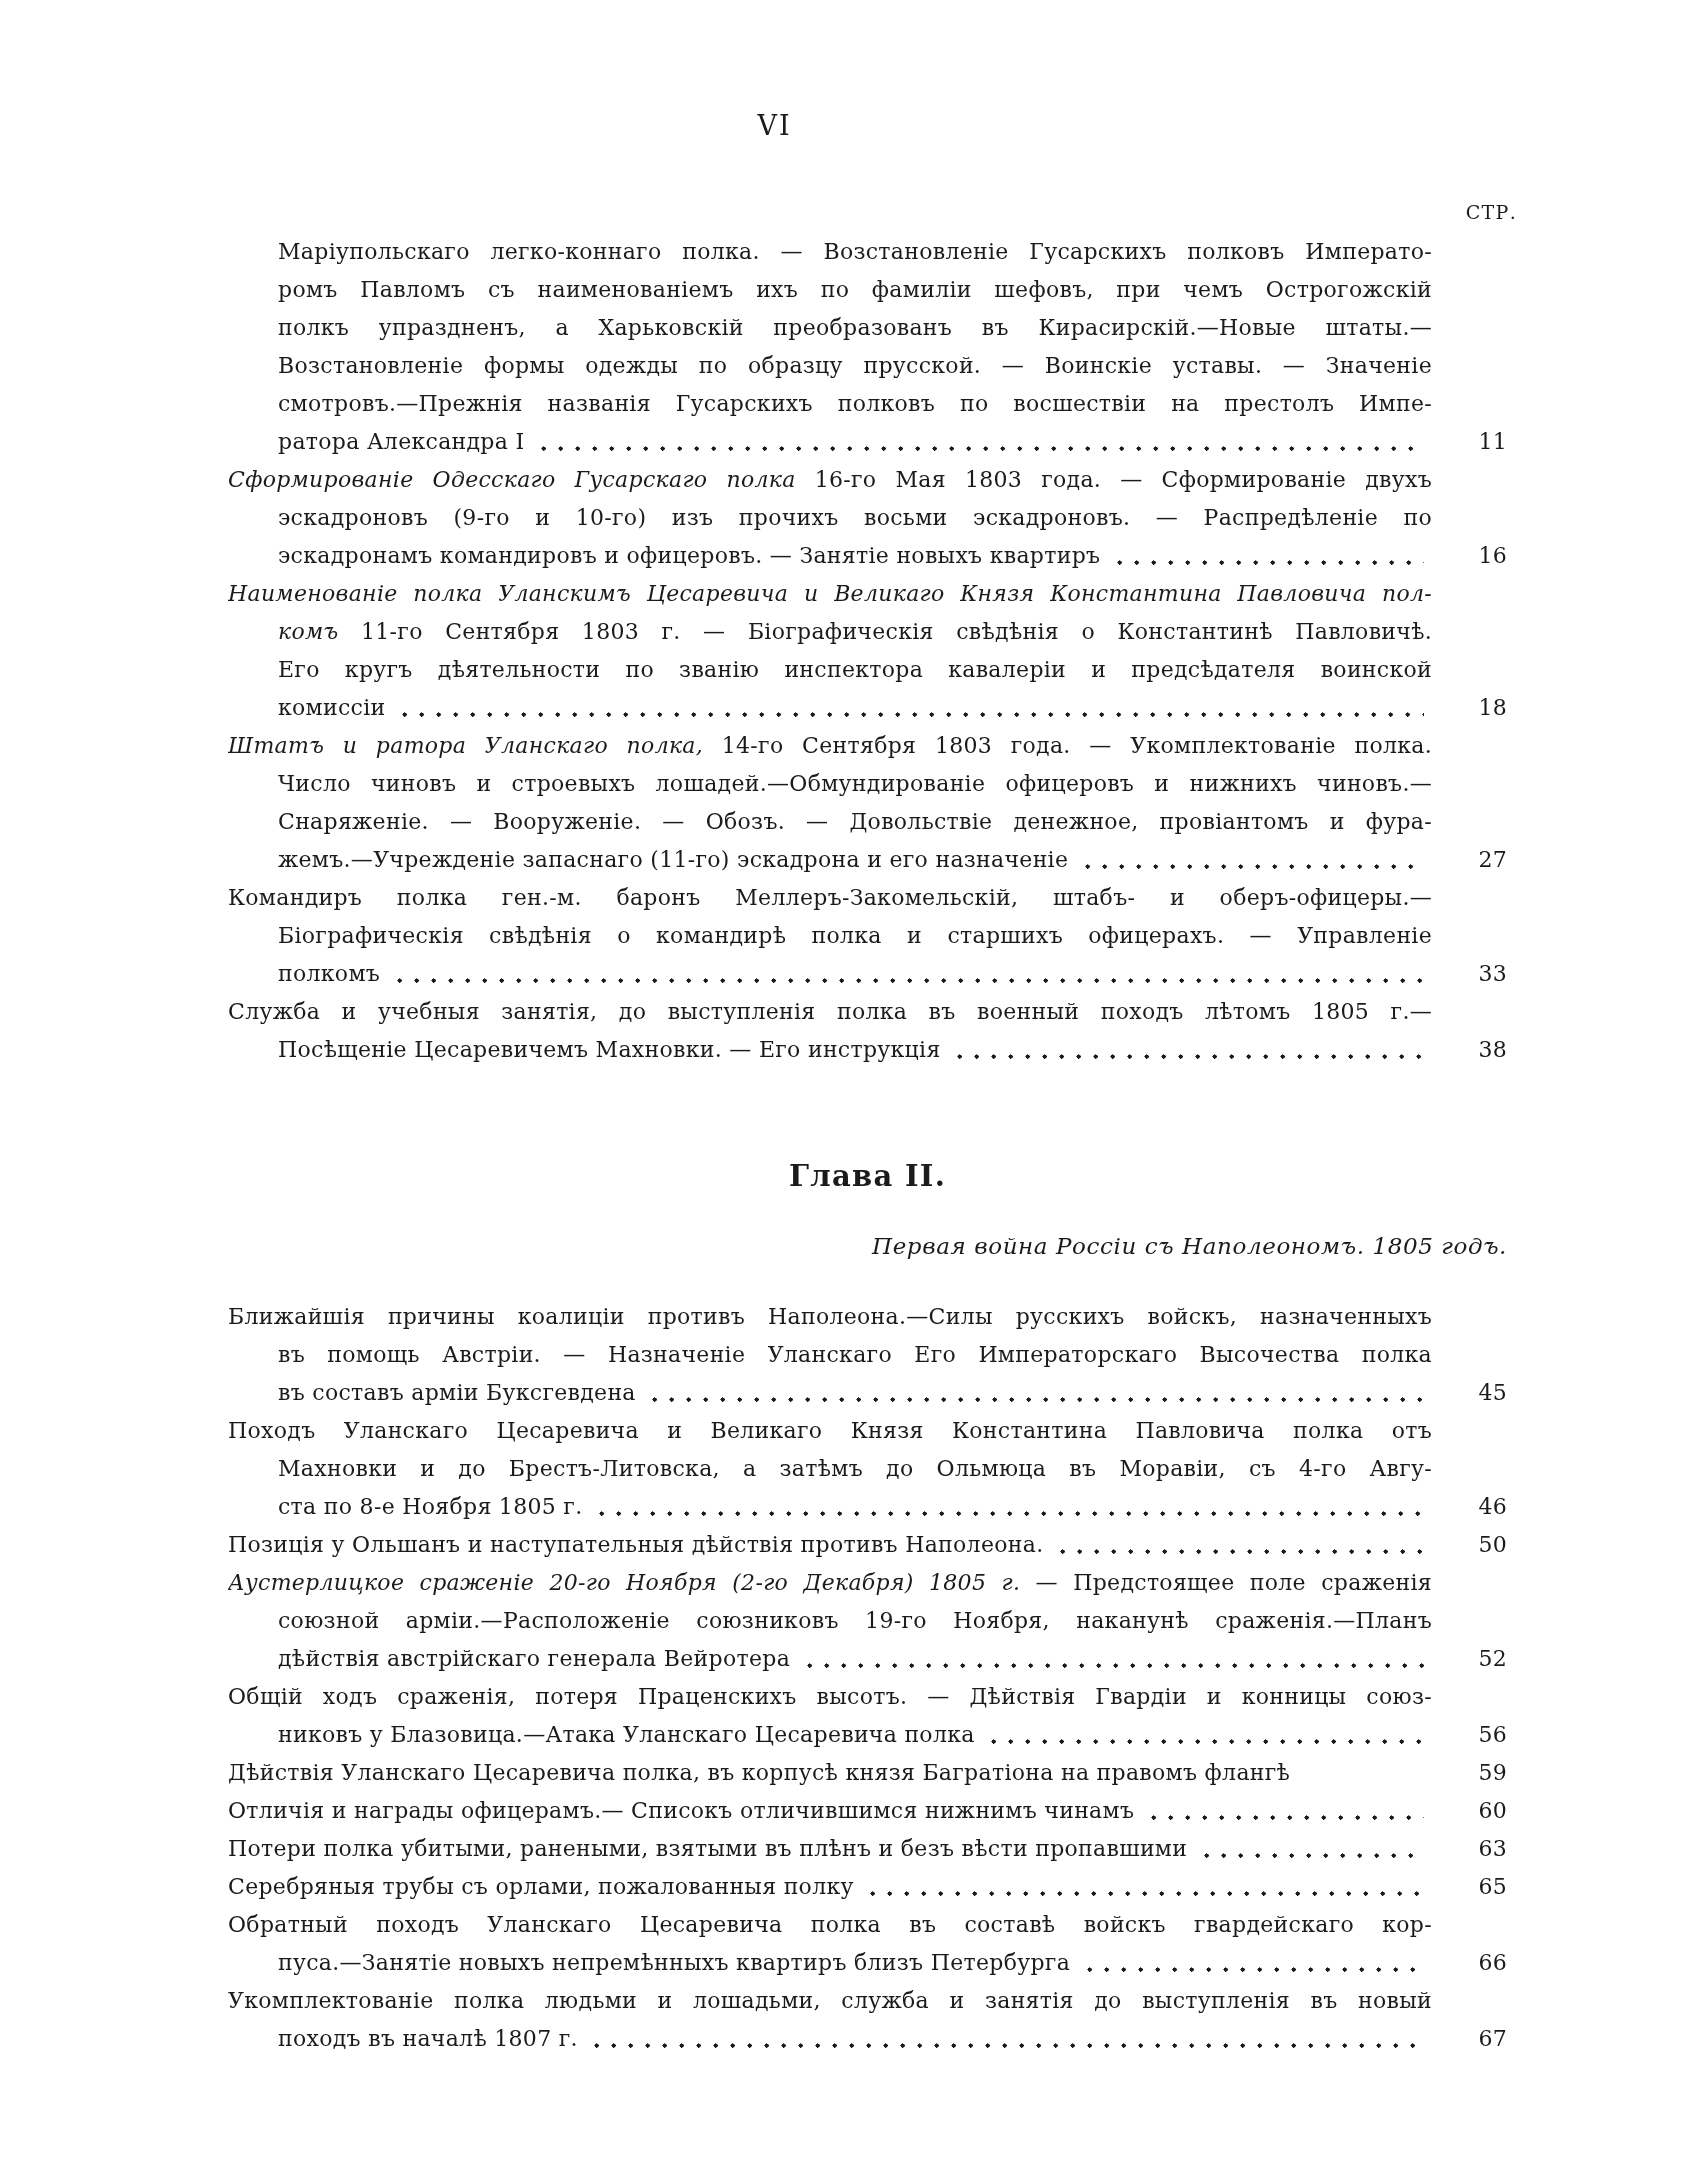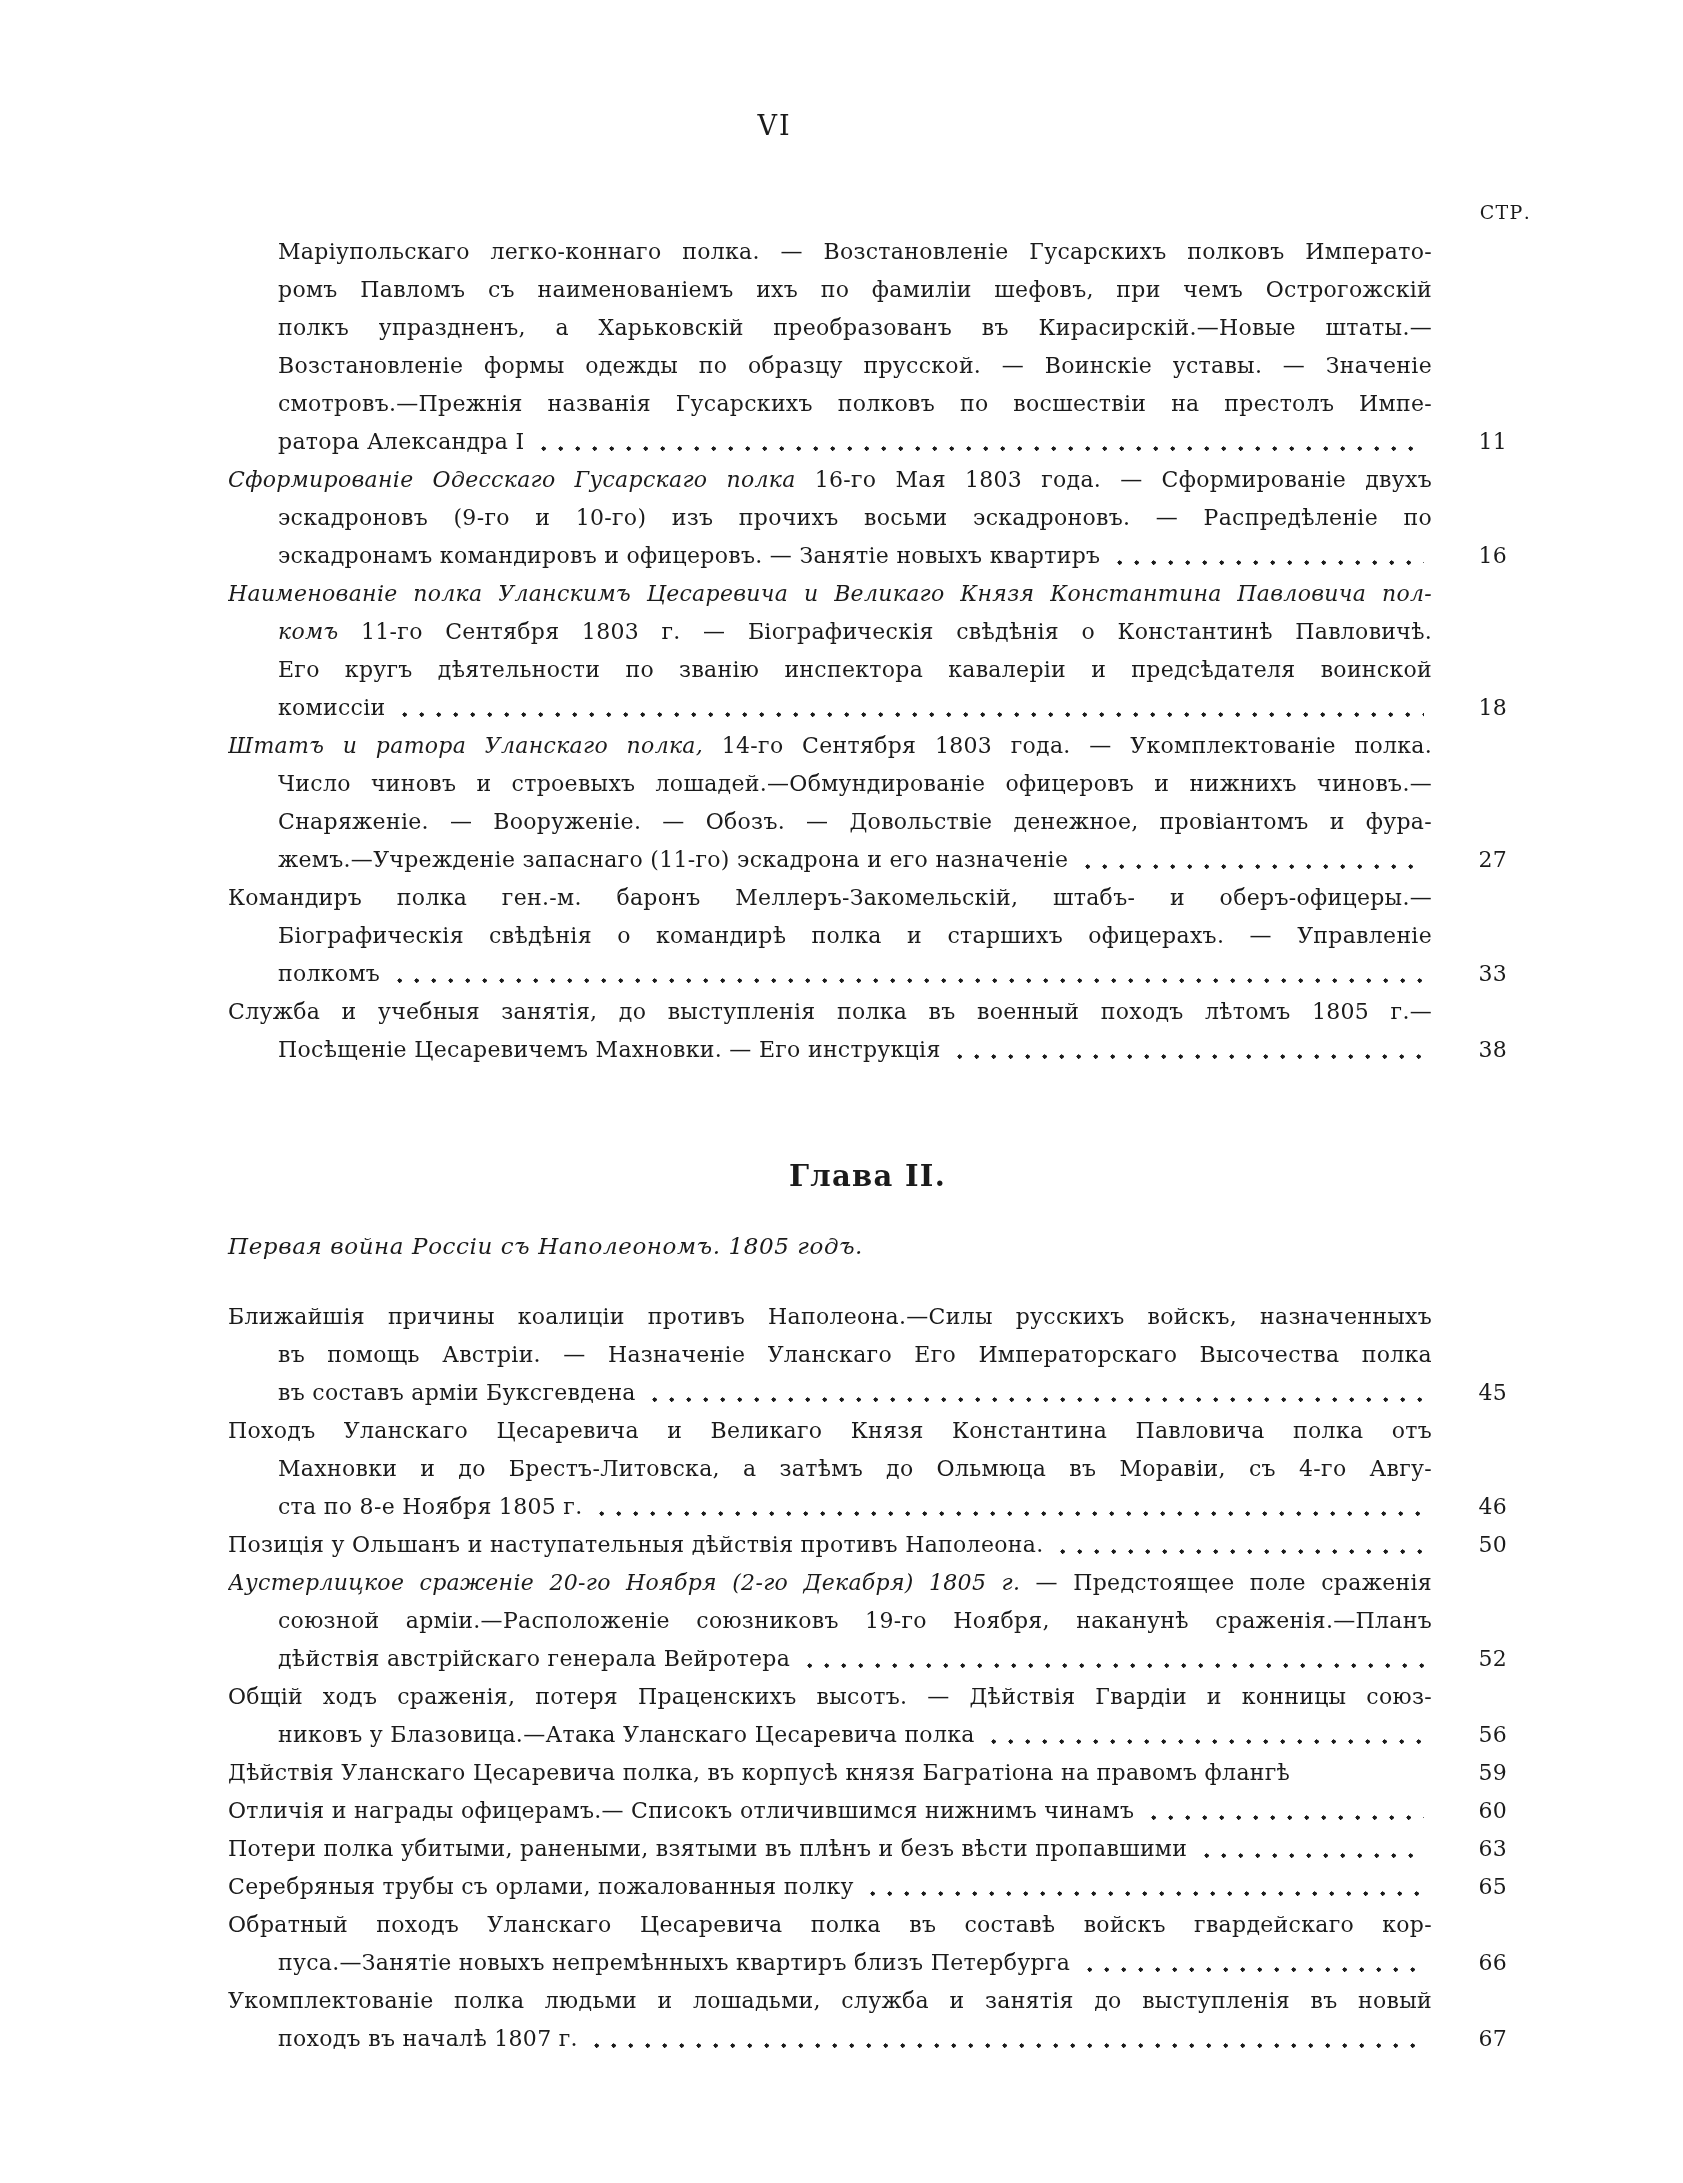--- a/index.html
+++ b/index.html
@@ -10,21 +10,21 @@
     font-family:"DejaVu Serif", serif;
     color:#1b1b1b;
     overflow:hidden;
     padding-left:32px;
   }
   .folio{
     position:absolute;top:110px;left:0;width:1549px;
     text-align:center;font-size:27px;letter-spacing:1.9px;
   }
   .col-head{
-    position:absolute;top:201px;right:184px;
+    position:absolute;top:201px;right:198px;
     font-size:19px;letter-spacing:1.3px;
   }
   .content{
     position:absolute;left:228px;top:233px;width:1279px;
   }
   .toc-entry{margin:0;}
   .line{
     position:relative;
     height:38px;line-height:38px;
     font-size:22px;letter-spacing:0.3px;
@@ -52,21 +52,21 @@
   }
   .it{font-style:italic;margin-top:24px;}
   .chapter-heading{
     margin-top:88px;
     text-align:center;
     font-size:29px;font-weight:bold;letter-spacing:1.3px;
     height:38px;line-height:38px;
   }
   .chapter-subtitle{
     margin-top:33px;margin-bottom:34px;
-    text-align:left;
+    text-align:right;
     font-size:23px;font-style:italic;letter-spacing:0.6px;
     height:36px;line-height:36px;
   }
 </style>
 </head>
 <body>
 
 <div class="sheet">
   <div class="folio">VI</div>
   <div class="col-head">СТР.</div>

